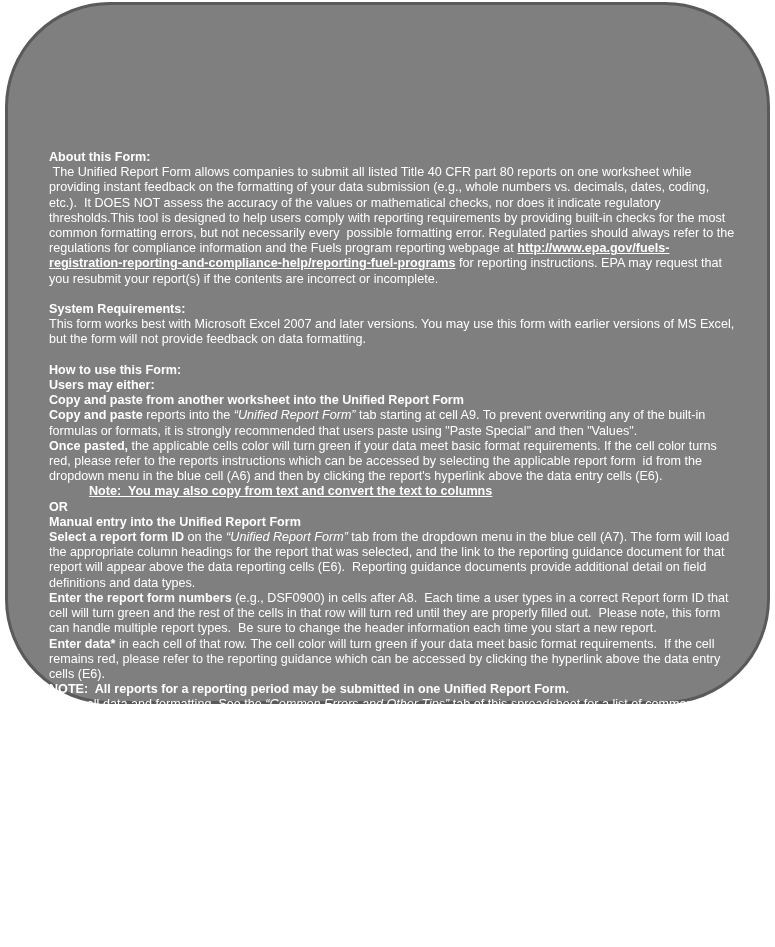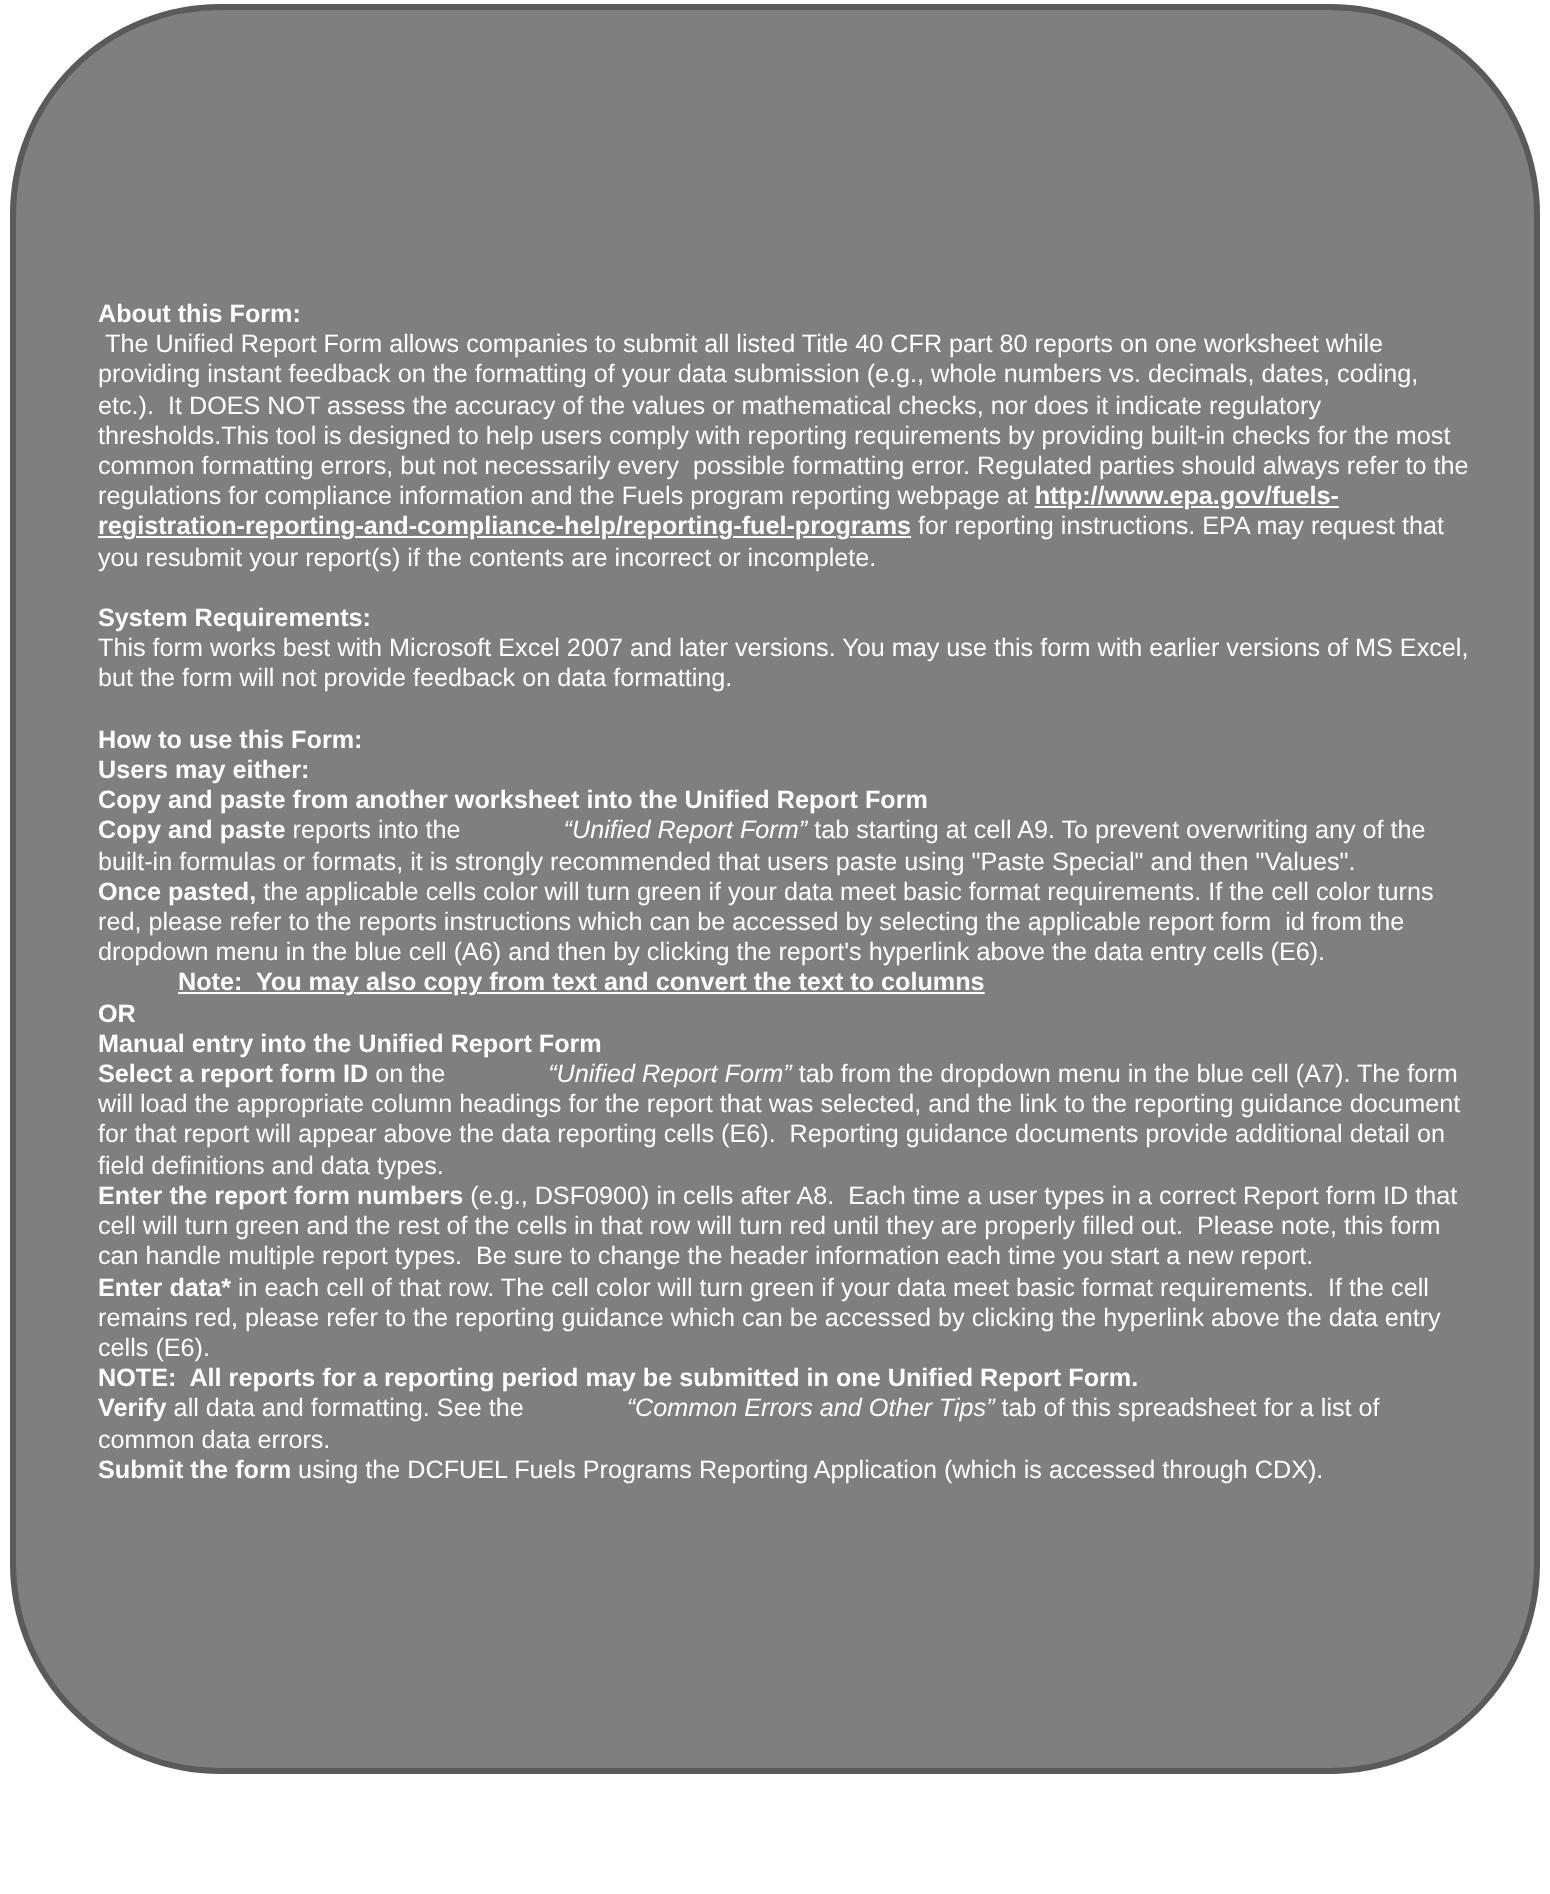--- a/index.html
+++ b/index.html
@@ -6,40 +6,40 @@
   body {
     width: 775px; height: 947px;
     background: #ffffff;
     position: relative;
     overflow: hidden;
     font-family: "Liberation Sans", sans-serif;
   }
   .shape {
     position: absolute;
     left: 5px; top: 2px;
-    width: 765px; height: 885px;
+    width: 765px; height: 702px;
     box-sizing: border-box;
     background: var(--shape-fill, #7f7f7f);
     border: 3px solid var(--shape-border, #5a5a5a);
     border-radius: 105px;
   }
   .textblock {
     position: absolute;
     left: 41px; top: 145px;
     width: 688px;
     color: var(--text-color, #ffffff);
     font-size: 12.6px;
     line-height: 15.2px;
     white-space: pre-wrap;
     word-wrap: break-word;
   }
   .block { min-height: 15.2px; }
   .block.indent { padding-left: 40px; text-decoration: underline; }
   .b { font-weight: bold; }
-  .i { font-style: italic; margin-left: 48px; }
+  .i { font-style: italic; }
   .u { text-decoration: underline; }
   .link { font-weight: bold; text-decoration: underline; cursor: pointer; margin-top: 18px; }
 </style>
 </head>
 <body>
 
 <div class="shape">
   <div class="textblock"><div class="block"><span class="b">About this Form:</span></div><div class="block"><span> The Unified Report Form allows companies to submit all listed Title 40 CFR part 80 reports on one worksheet while providing instant feedback on the formatting of your data submission (e.g., whole numbers vs. decimals, dates, coding, etc.).  It DOES NOT assess the accuracy of the values or mathematical checks, nor does it indicate regulatory thresholds.This tool is designed to help users comply with reporting requirements by providing built-in checks for the most common formatting errors, but not necessarily every  possible formatting error. Regulated parties should always refer to the regulations for compliance information and the Fuels program reporting webpage at </span><span class="b u link">http://www.epa.gov/fuels-registration-reporting-and-compliance-help/reporting-fuel-programs</span><span> for reporting instructions. EPA may request that you resubmit your report(s) if the contents are incorrect or incomplete.</span></div><div class="block">&nbsp;</div><div class="block"><span class="b">System Requirements:</span></div><div class="block"><span>This form works best with Microsoft Excel 2007 and later versions. You may use this form with earlier versions of MS Excel, but the form will not provide feedback on data formatting.</span></div><div class="block">&nbsp;</div><div class="block"><span class="b">How to use this Form:</span></div><div class="block"><span class="b">Users may either:</span></div><div class="block"><span class="b">Copy and paste from another worksheet into the Unified Report Form</span></div><div class="block"><span class="b">Copy and paste</span><span> reports into the </span><span class="i">“Unified Report Form”</span><span> tab starting at cell A9. To prevent overwriting any of the built-in formulas or formats, it is strongly recommended that users paste using "Paste Special" and then "Values".</span></div><div class="block"><span class="b">Once pasted,</span><span> the applicable cells color will turn green if your data meet basic format requirements. If the cell color turns red, please refer to the reports instructions which can be accessed by selecting the applicable report form  id from the dropdown menu in the blue cell (A6) and then by clicking the report's hyperlink above the data entry cells (E6).</span></div><div class="block indent"><span class="b">Note:  You may also copy from text and convert the text to columns</span></div><div class="block"><span class="b">OR</span></div><div class="block"><span class="b">Manual entry into the Unified Report Form</span></div><div class="block"><span class="b">Select a report form ID</span><span> on the </span><span class="i">“Unified Report Form”</span><span> tab from the dropdown menu in the blue cell (A7). The form will load the appropriate column headings for the report that was selected, and the link to the reporting guidance document for that report will appear above the data reporting cells (E6).  Reporting guidance documents provide additional detail on field definitions and data types.</span></div><div class="block"><span class="b">Enter the report form numbers</span><span> (e.g., DSF0900) in cells after A8.  Each time a user types in a correct Report form ID that cell will turn green and the rest of the cells in that row will turn red until they are properly filled out.  Please note, this form can handle multiple report types.  Be sure to change the header information each time you start a new report.</span></div><div class="block"><span class="b">Enter data*</span><span> in each cell of that row. The cell color will turn green if your data meet basic format requirements.  If the cell remains red, please refer to the reporting guidance which can be accessed by clicking the hyperlink above the data entry cells (E6).</span></div><div class="block"><span class="b">NOTE:  All reports for a reporting period may be submitted in one Unified Report Form.</span></div><div class="block"><span class="b">Verify</span><span> all data and formatting. See the </span><span class="i">“Common Errors and Other Tips”</span><span> tab of this spreadsheet for a list of common data errors.</span></div><div class="block"><span class="b">Submit the form</span><span> using the DCFUEL Fuels Programs Reporting Application (which is accessed through CDX).</span></div></div>
 </div>
 

